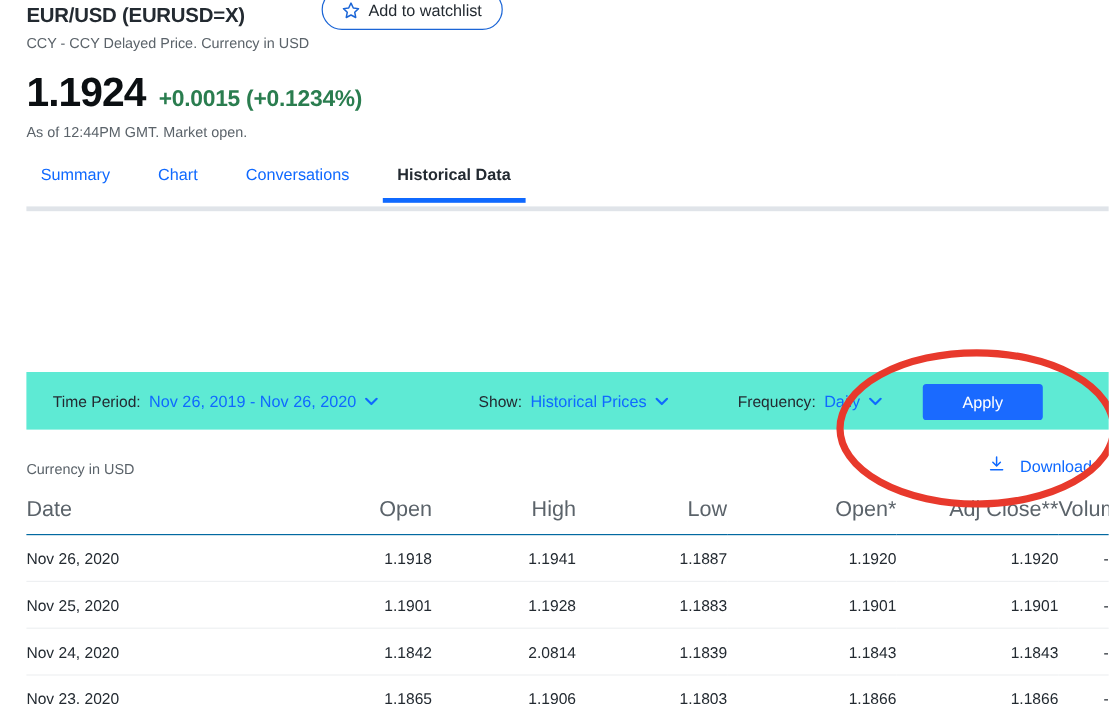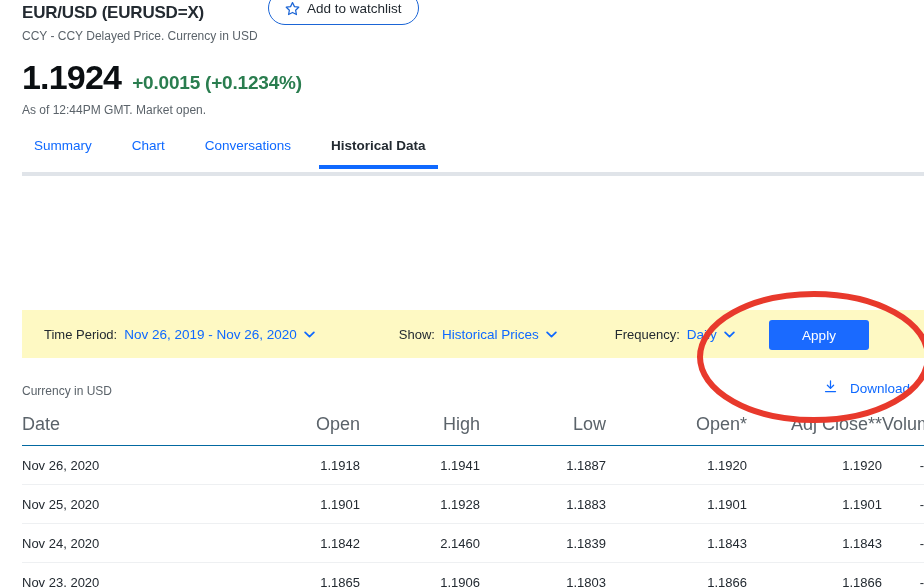--- a/index.html
+++ b/index.html
@@ -132,21 +132,21 @@
     z-index: -1;
   }
 
   
   .filter-bar {
     position: absolute;
     left: 22px;
     right: 0;
     top: 310px;
     height: 48px;
-    background: #fef9c3;
+    background: #5eead4;
     display: flex;
     align-items: center;
     padding-left: 22px;
   }
   .filter-group {
     display: flex;
     align-items: baseline;
     gap: 7px;
     white-space: nowrap;
   }
@@ -370,21 +370,21 @@
         <td>1.1901</td>
         <td>1.1928</td>
         <td>1.1883</td>
         <td>1.1901</td>
         <td>1.1901</td>
         <td>-</td>
       </tr>
       <tr>
         <td class="col-date">Nov 24, 2020</td>
         <td>1.1842</td>
-        <td>2.1460</td>
+        <td>2.0814</td>
         <td>1.1839</td>
         <td>1.1843</td>
         <td>1.1843</td>
         <td>-</td>
       </tr>
       <tr>
         <td class="col-date">Nov 23, 2020</td>
         <td>1.1865</td>
         <td>1.1906</td>
         <td>1.1803</td>

